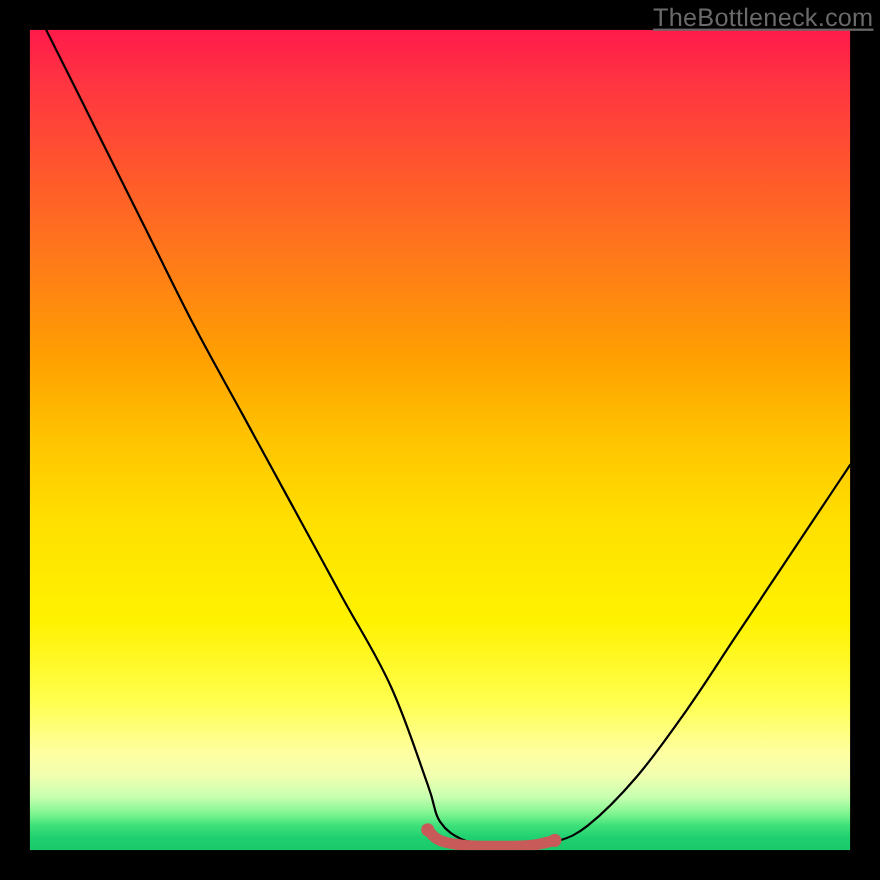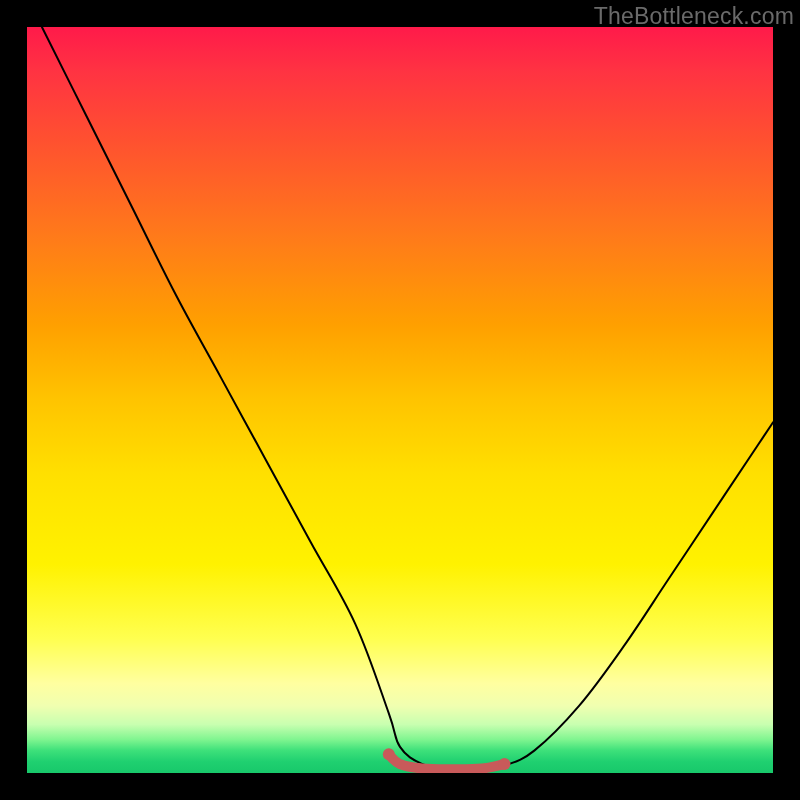--- a/index.html
+++ b/index.html
@@ -44,20 +44,21 @@
   }
 
   .watermark {
     position: absolute;
     top: 3px;
     right: 6px;
     color: #6a6a6a;
     font-size: 23px;
     letter-spacing: 0.2px;
     font-weight: 500;
+    text-decoration: underline;
   }
 </style>
 </head>
 <body>
 
 <div class="frame">
   <div class="gradient-bg"></div>
   <svg class="curve-layer" viewBox="0 0 746 746" preserveAspectRatio="none">
     <g>
       <path id="curvePath" d="M 14.92 0.00 C 22.98 16.11, 43.57 57.29, 59.68 89.52 C 75.79 121.75, 88.33 146.81, 104.44 179.04 C 120.55 211.27, 133.09 237.68, 149.20 268.56 C 165.31 299.44, 177.85 321.08, 193.96 350.62 C 210.07 380.16, 222.61 403.14, 238.72 432.68 C 254.83 462.22, 267.37 485.20, 283.48 514.74 C 299.59 544.28, 314.14 565.92, 328.24 596.80 C 342.34 627.68, 353.75 664.16, 361.81 686.32 C 369.87 708.48, 366.96 710.76, 373.00 719.89 C 379.04 729.02, 385.98 733.02, 395.38 737.05 C 404.78 741.08, 414.48 741.33, 425.22 742.27 C 435.96 743.21, 445.66 742.94, 455.06 742.27 C 464.46 741.60, 468.04 741.90, 477.44 738.54 C 486.84 735.18, 493.85 734.36, 507.28 723.62 C 520.71 712.88, 535.93 697.66, 552.04 678.86 C 568.15 660.06, 580.69 642.01, 596.80 619.18 C 612.91 596.35, 625.45 576.21, 641.56 552.04 C 657.67 527.87, 670.21 509.07, 686.32 484.90 C 702.43 460.73, 720.34 433.87, 731.08 417.76 C 741.82 401.65, 743.31 399.41, 746.00 395.38" fill="none" stroke="#000000" stroke-width="2" stroke-linecap="round"></path>

